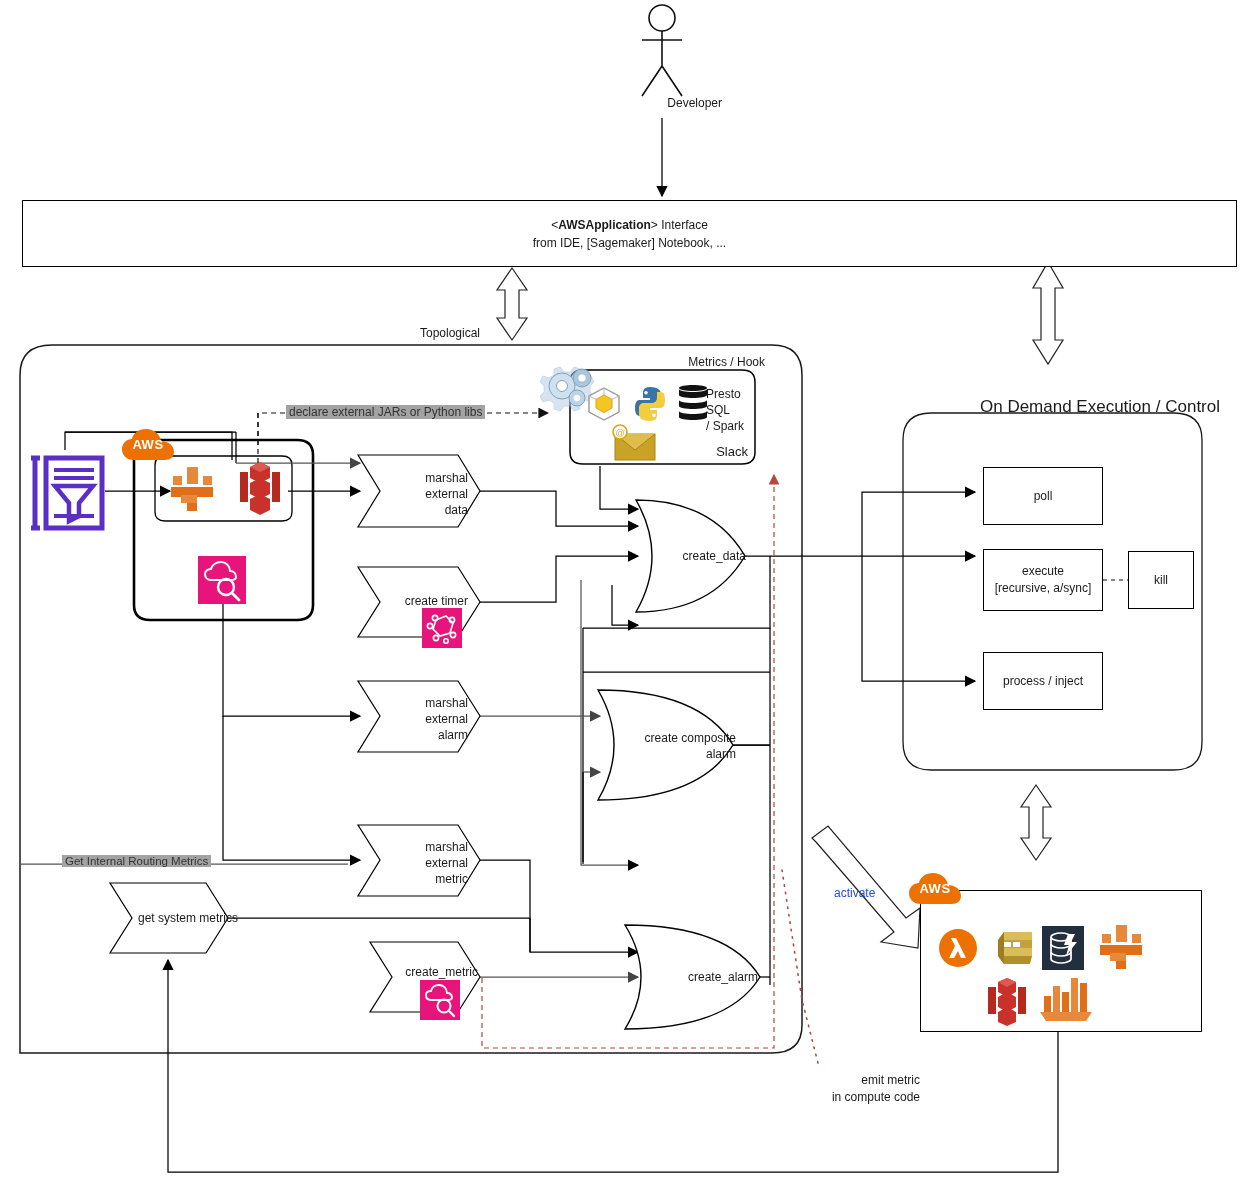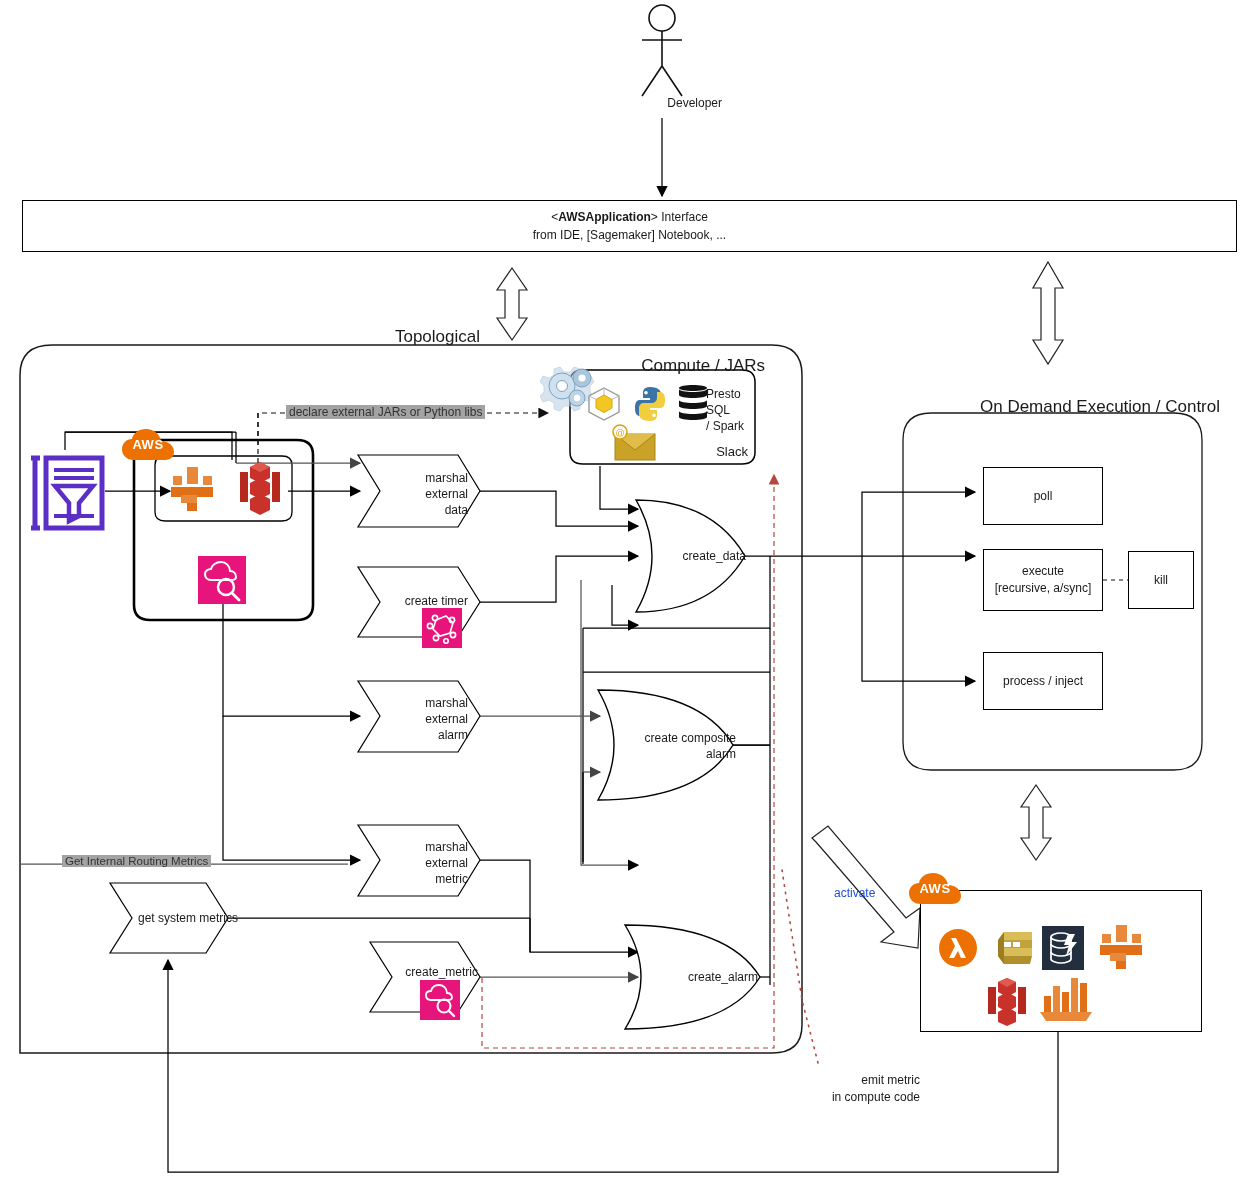--- a/index.html
+++ b/index.html
@@ -17,21 +17,21 @@
     background:#fff;
   }
   #wires{position:absolute;left:0;top:0;width:1257px;height:1192px;pointer-events:none;}
   .node{position:absolute;box-sizing:border-box;}
   .lbl{position:absolute;box-sizing:border-box;text-align:right;line-height:1.25;}
 
   
   .t11{font-size:11.5px;}
   .t12{font-size:12px;}
   .t13{font-size:13px;}
-  .t15{font-size:17px;}
+  .t15{font-size:12px;}
   .t17{font-size:17px;}
 
   .rectbox{border:1.3px solid #000;background:#fff;display:flex;align-items:center;justify-content:center;text-align:center;}
 
   .icon{position:absolute;}
 
   
   .awscloud{position:absolute;width:54px;height:36px;}
   .awscloud .txt{
     position:absolute;left:0;top:9px;width:54px;text-align:center;
@@ -205,29 +205,29 @@
   </svg>
 
   <div class="stickfig" style="left:628px;top:4px;width:68px;height:95px;">
     <svg width="68" height="95" viewBox="0 0 68 95">
       <circle cx="34" cy="14" r="13" fill="#fff" stroke="#111" stroke-width="1.6"></circle>
       <path d="M34,27 L34,62 M14,36 L54,36 M34,62 L14,92 M34,62 L54,92" stroke="#111" stroke-width="1.6" fill="none"></path>
     </svg>
   </div>
   <div class="lbl t12" style="left:602px;top:96px;width:120px;">Developer</div>
 
-  <div class="node rectbox" style="left:22px;top:200px;width:1215px;height:52px;border-width:1.3px;">
+  <div class="node rectbox" style="left:22px;top:200px;width:1215px;height:67px;border-width:1.3px;">
     <div style="text-align:center;line-height:1.5;">
       <div class="t12"><span>&lt;</span><b>AWSApplication</b><span>&gt; Interface</span></div>
       <div class="t12">from IDE, [Sagemaker] Notebook, ...</div>
     </div>
   </div>
 
   <div class="lbl t15" style="left:330px;top:326px;width:150px;">Topological</div>
-  <div class="lbl t15" style="left:600px;top:355px;width:165px;">Compute / JARs</div>
+  <div class="lbl t15" style="left:600px;top:355px;width:165px;">Metrics / Hook</div>
   <div class="lbl t17" style="left:890px;top:396px;width:330px;">On Demand Execution / Control</div>
 
   <div class="gearicon" style="left:540px;top:364px;width:60px;height:52px;">
     <svg width="60" height="52" viewBox="0 0 60 52">
       <g fill="#b7cfe2" stroke="#8fb0c9" stroke-width="0.8">
         <path d="M30,8 l4,-5 l6,2 l0,6 l5,3 l6,-2 l3,6 l-4,4 l0,6 l4,4 l-3,6 l-6,-2 l-5,3 l0,6 l-6,2 l-4,-5 l-6,0 l-4,5 l-6,-2 l0,-6 l-5,-3 l-6,2 l-3,-6 l4,-4 l0,-6 l-4,-4 l3,-6 l6,2 l5,-3 l0,-6 l6,-2 l4,5 z" opacity="0.55"></path>
       </g>
       <circle cx="22" cy="22" r="13" fill="#cfe0ee" stroke="#7fa2bd" stroke-width="1"></circle>
       <circle cx="22" cy="22" r="5.5" fill="#fff" stroke="#7fa2bd" stroke-width="1"></circle>
       <circle cx="42" cy="14" r="9" fill="#a9c6dc" stroke="#7fa2bd" stroke-width="1"></circle>

